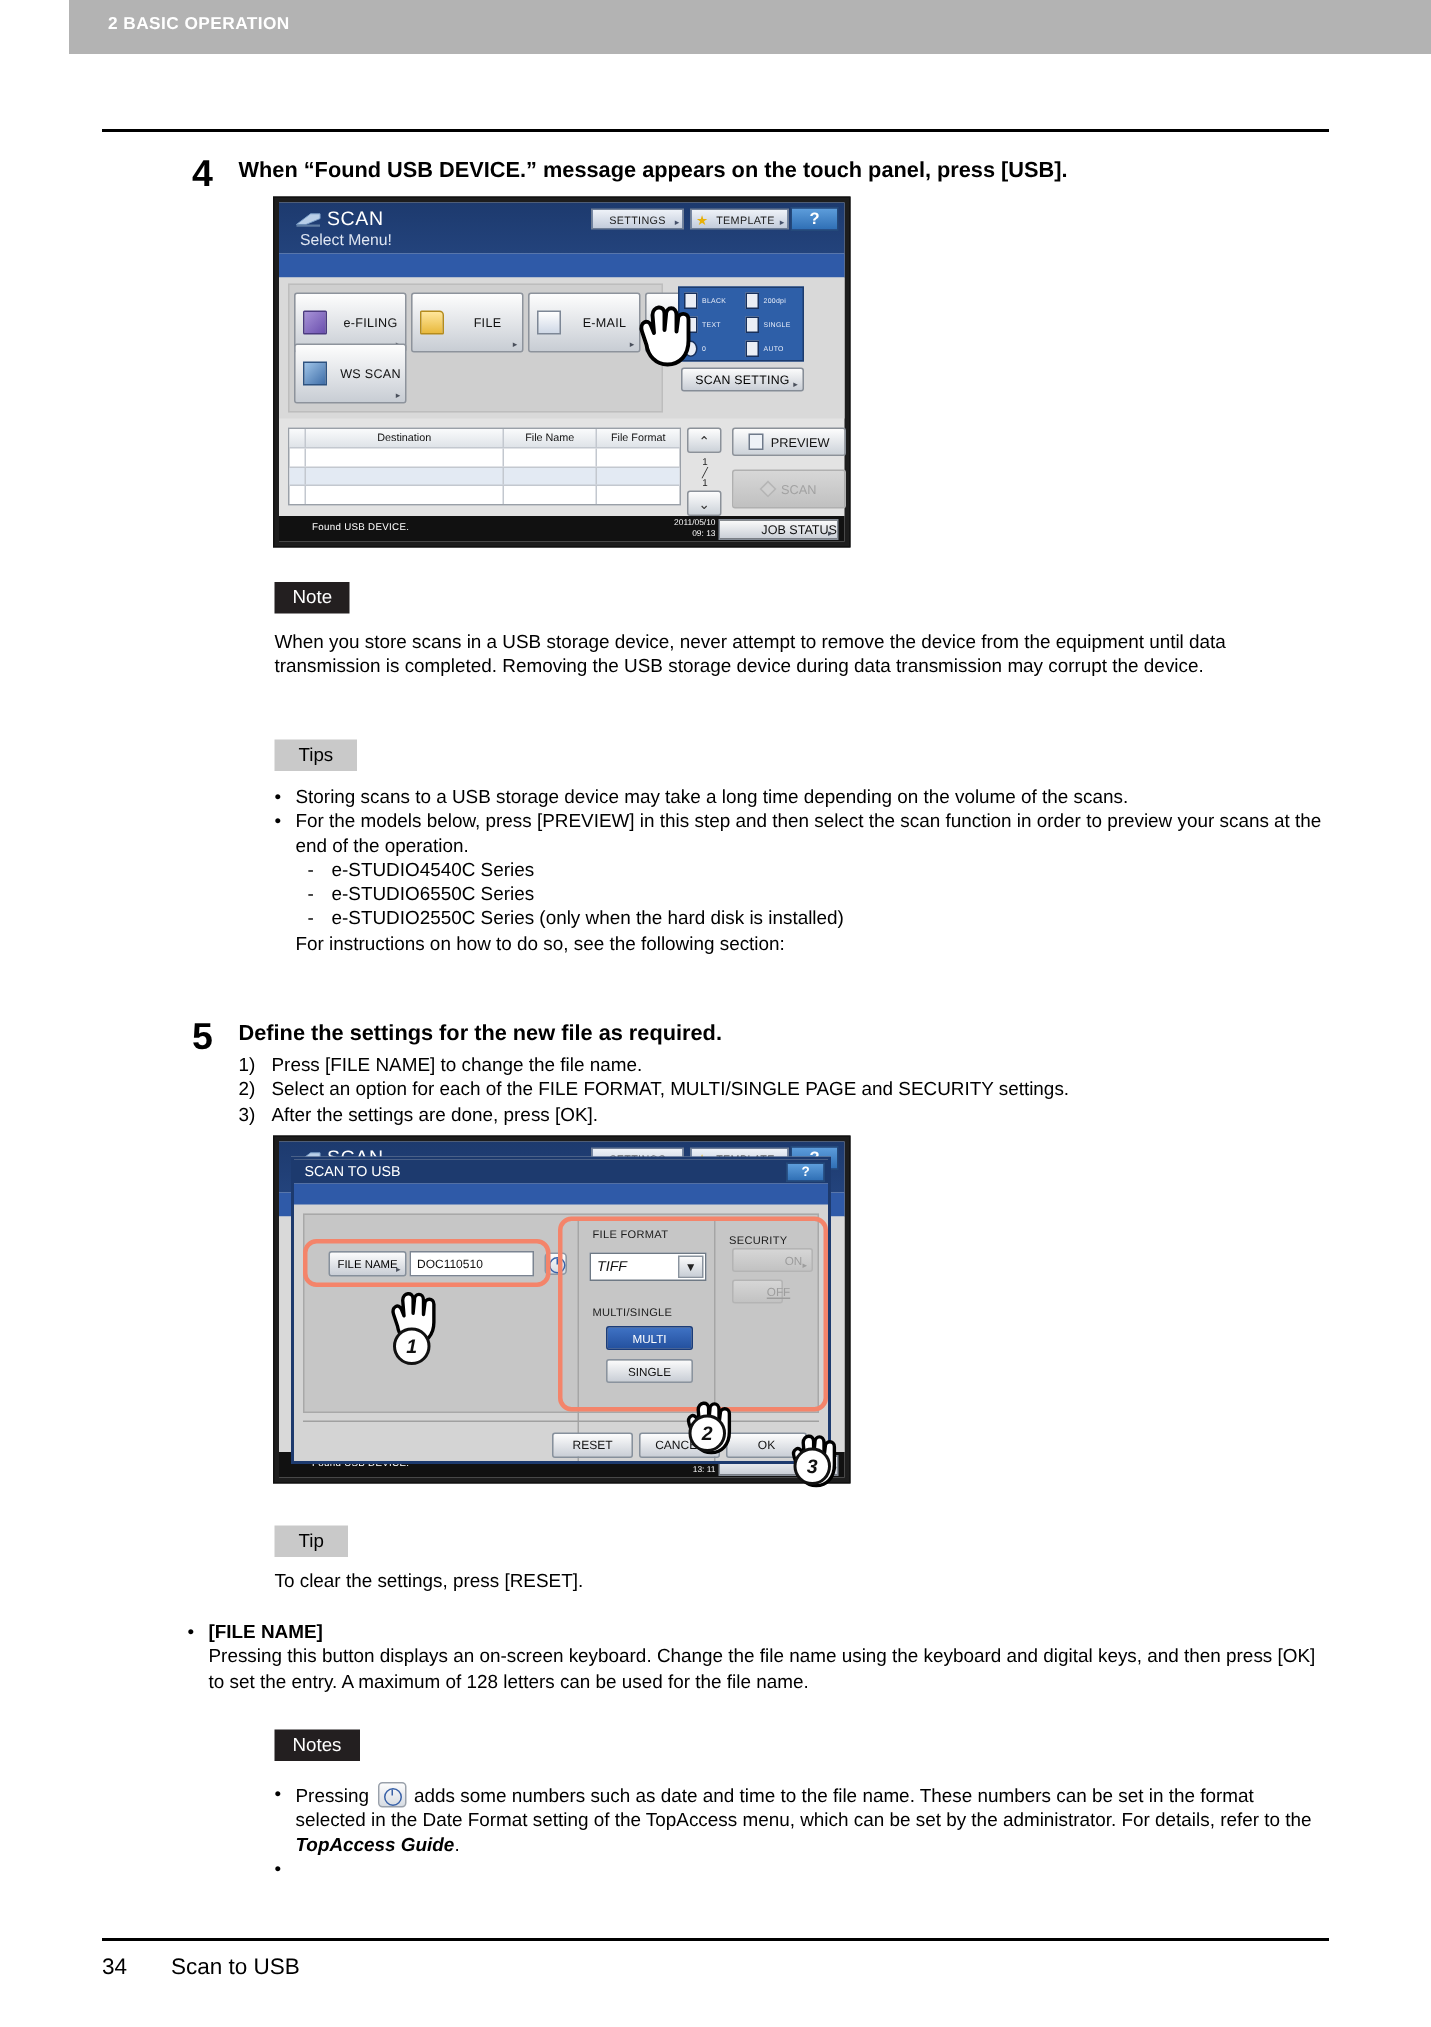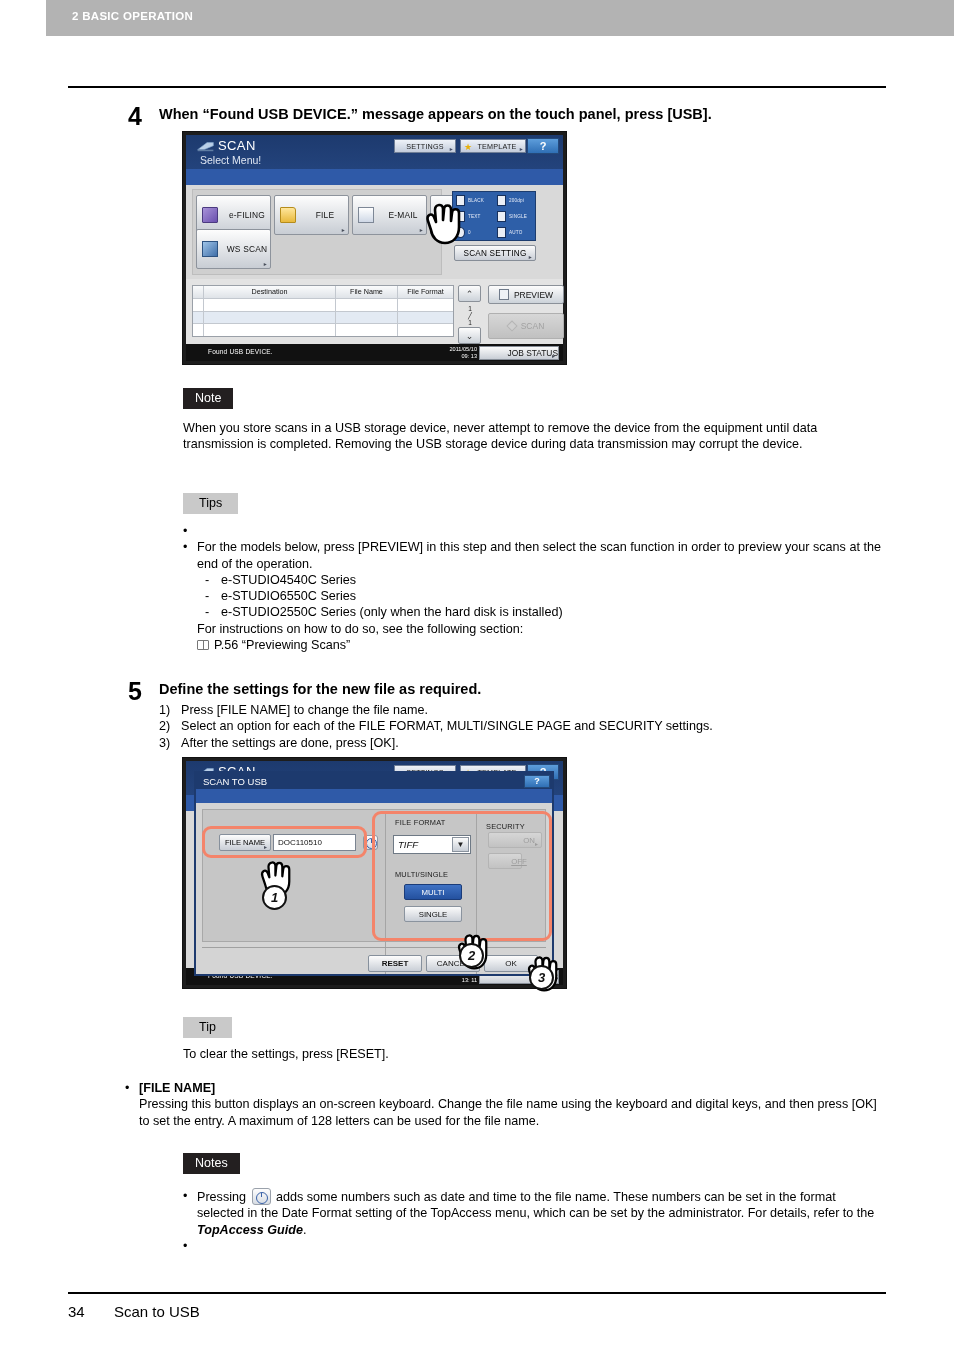--- a/index.html
+++ b/index.html
@@ -487,42 +487,39 @@
 </div>
 
 <div class="label-note" style="left:183px; top:388px;">Note</div>
 <div class="body-text" style="left:183px; top:420px; width:700px;">When you store scans in a USB storage device, never attempt to remove the device from the equipment until data transmission is completed. Removing the USB storage device during data transmission may corrupt the device.</div>
 
 <div class="label-tip" style="left:183px; top:493px;">Tips</div>
 
 <div class="bullet-list" style="left:183px; top:523px; width:700px;">
   <div class="bullet-row">
     <span class="bullet-mark">•</span>
+    <span>Storing scans to a USB storage device may take a long time depending on the volume of the scans.</span>
   </div>
   <div class="bullet-row">
     <span class="bullet-mark">•</span>
     <span>For the models below, press [PREVIEW] in this step and then select the scan function in order to preview your scans at the end of the operation.</span>
   </div>
   <div class="dash-row">
     <span class="dash-mark">-</span>
     <span>e-STUDIO4540C Series</span>
   </div>
   <div class="dash-row">
     <span class="dash-mark">-</span>
     <span>e-STUDIO6550C Series</span>
   </div>
   <div class="dash-row">
     <span class="dash-mark">-</span>
     <span>e-STUDIO2550C Series (only when the hard disk is installed)</span>
   </div>
   <div style="padding-left:14px;">For instructions on how to do so, see the following section:</div>
-  <div class="ref-row" style="padding-left:14px;">
-    <span class="book-icon"></span>
-    <span>P.56 “Previewing Scans”</span>
-  </div>
 </div>
 
 <div class="step-num" style="left:128px; top:679px;">5</div>
 <div class="step-title" style="left:159px; top:681px; width:740px;">Define the settings for the new file as required.</div>
 
 <div class="bullet-list" style="left:159px; top:702px; width:740px;">
   <div class="bullet-row">
     <span class="bullet-mark" style="width:22px; flex:0 0 22px;">1)</span>
     <span>Press [FILE NAME] to change the file name.</span>
   </div>
@@ -605,21 +602,21 @@
 
         <div class="grp-label" style="left:283px; top:12px;">SECURITY</div>
         <div class="opt-btn dis" style="left:285px; top:22px; width:54px;">
           <span>ON</span>
           <span class="sub-arrow">▸</span>
         </div>
         <div class="opt-btn dis" style="left:285px; top:43px; width:34px;text-decoration:underline;">OFF</div>
       </div>
 
       <div class="dlg-sep" style="top:174px;"></div>
-      <div class="dlg-footbtn" style="left:172px; top:182px; width:54px;font-weight:bold;">RESET</div>
+      <div class="dlg-footbtn" style="left:172px; top:182px; width:54px;">RESET</div>
       <div class="dlg-footbtn" style="left:230px; top:182px; width:54px;">CANCEL</div>
       <div class="dlg-footbtn" style="left:288px; top:182px; width:54px;">OK</div>
     </div>
 
     <div class="hl" style="left:16px; top:65px; width:165px; height:32px;"></div>
     <div class="hl" style="left:186px; top:50px; width:180px; height:130px;"></div>
   </div>
 
   <div class="hand" style="left:75px; top:95px; width:40px; height:45px;">
     <svg viewBox="0 0 46 52">

